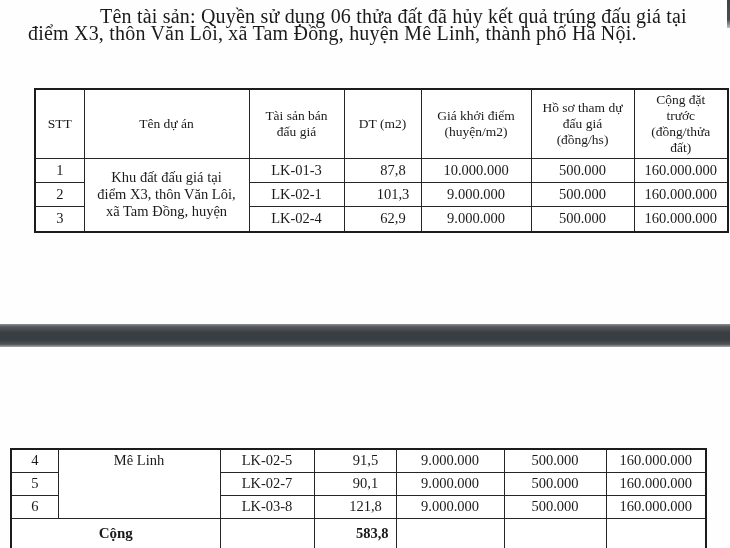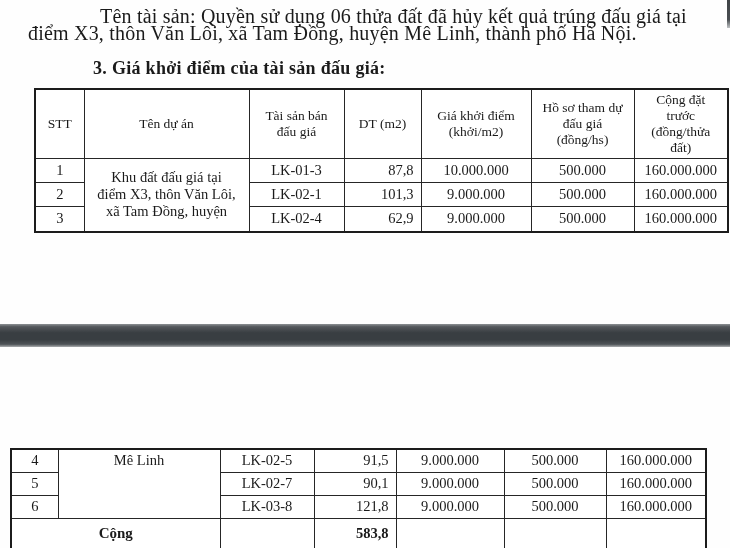--- a/index.html
+++ b/index.html
@@ -32,21 +32,21 @@
   }
   th { font-size:13.5px; line-height:16px; padding:2px 6px; }
   td { font-size:14.5px; padding:0 5px; }
 
   #table-page1 thead tr { height:67px; }
   #table-page1 tbody tr { height:24px; }
   #table-page1 tbody tr:last-child { height:25px; }
   #table-page2 tbody tr { height:23px; }
   #table-page2 tr.total-row { height:32px; }
 
-  td.cell-area { text-align:right; padding-right:7px;padding-left:28px; }
+  td.cell-area { padding-right:7px;padding-left:28px; }
   td.project-cell { white-space:pre-line; line-height:17px; }
   td.project-cell-2 { vertical-align:top; padding-top:2px; line-height:17px;margin-top:42px; }
   td.total-label-cell { font-weight:bold; font-size:15px; }
   td.total-area-cell  { font-weight:bold; text-align:right; padding-right:7px;margin-top:10px; }
 
   .page-break-band {
     position:absolute; left:0; top:324px; width:730px; height:23px;
     background:linear-gradient(180deg,
       #8d9194 0%, #54585c 12%, #393e42 38%, #393e42 68%, #4e5357 88%, #aaadaf 100%);
   }
@@ -56,39 +56,38 @@
   }
 </style>
 </head>
 <body>
 
 <div class="page">
 
   <div class="intro-line" id="intro-line1">Tên tài sản: Quyền sử dụng 06 thửa đất đã hủy kết quả trúng đấu giá tại</div>
   <div class="intro-line" id="intro-line2">điểm X3, thôn Văn Lôi, xã Tam Đồng, huyện Mê Linh, thành phố Hà Nội.</div>
 
-  <div class="section-heading">3. Giá khởi điểm của tài sản đấu giá:</div>
 
   <table id="table-page1">
     <colgroup>
       <col style="width:49px">
         <col style="width:165px">
         <col style="width:95px">
       <col style="width:77px">
         <col style="width:110px">
         <col style="width:103px">
         <col style="width:94px">
     </colgroup>
     <thead>
       <tr>
         <th>STT</th>
         <th>Tên dự án</th>
         <th>Tài sản bán đấu giá</th>
         <th>DT (m2)</th>
-        <th>Giá khởi điểm (khởi/m2)</th>
+        <th>Giá khởi điểm (huyện/m2)</th>
         <th>Hồ sơ tham dự đấu giá (đồng/hs)</th>
         <th>Cộng đặt trước (đồng/thửa đất)</th>
       </tr>
     </thead>
     <tbody>
       <tr>
         <td>1</td>
         <td class="project-cell" rowspan="3">Khu đất đấu giá tại
 điểm X3, thôn Văn Lôi,
 xã Tam Đồng, huyện</td>

